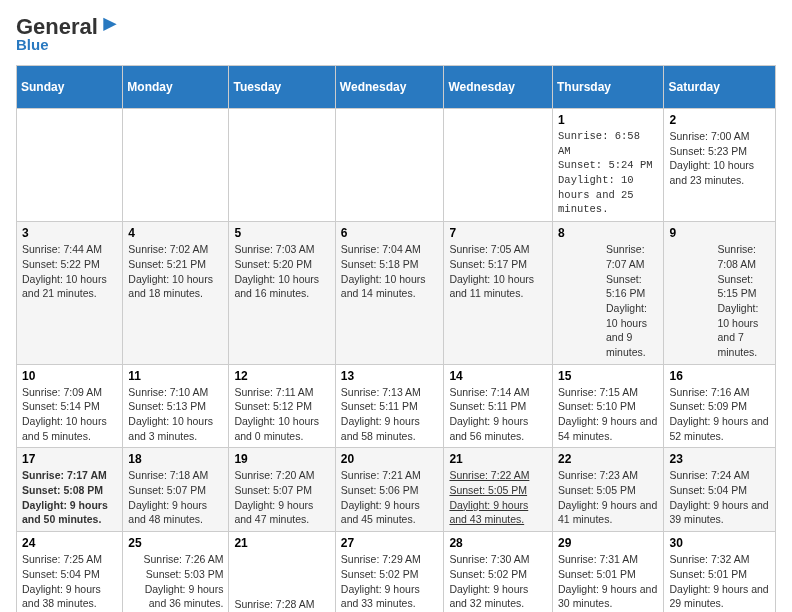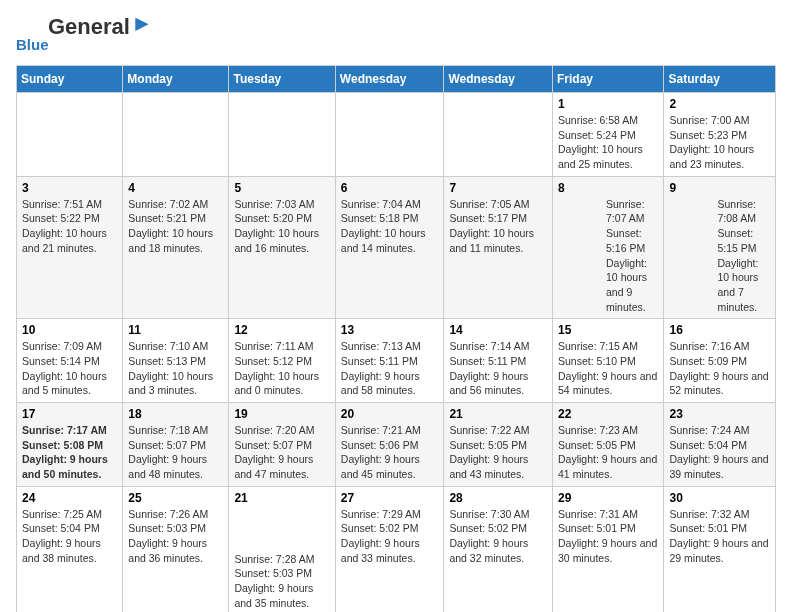--- a/index.html
+++ b/index.html
@@ -35,21 +35,21 @@
       margin-top: 2px;
     }
     .calendar {
       width: 100%;
       border-collapse: collapse;
       font-size: 11px;
     }
     .calendar thead tr th {
       background-color: #2979c0;
       color: #fff;
-      padding: 6px 4px;
+      padding: 14px 4px;
       text-align: left;
       font-size: 12px;
       font-weight: bold;
       border: 1px solid #ccc;
     }
     .calendar tbody tr td {
       border: 1px solid #ccc;
       padding: 4px 5px;
       vertical-align: top;
       width: 113px;
@@ -72,21 +72,21 @@
     }
     .empty-cell {
       background: #fff !important;
     }
   </style>
 </head>
 <body>
 
 <div class="header">
   <div class="logo">
-  <div style="display:flex; line-height:1;margin-left:32px;">
+  <div style="display:flex; line-height:1;">
     <span style="color:#333; font-size:22px; font-weight:bold;">General</span>
     <svg width="20" height="20" viewBox="0 0 24 24" style="margin:0 2px 0 2px;">
       <polygon points="4,2 20,10 4,18" fill="#2979c0"></polygon>
     </svg>
   </div>
   <div style="color:#2979c0; font-size:15px; font-weight:bold; margin-top:-2px;">Blue</div>
 </div>
   <div class="title-section">
     <div class="month-title"></div>
     <div class="location"></div>
@@ -94,48 +94,48 @@
 </div>
 
 <table class="calendar">
   <thead>
     <tr>
     <th>Sunday</th>
         <th>Monday</th>
         <th>Tuesday</th>
         <th>Wednesday</th>
         <th>Wednesday</th>
-        <th>Friday</th>
+        <th>Thursday</th>
         <th>Saturday</th>
       </tr>
   </thead>
   <tbody id="calendar-body">
   <tr>
         <td class="empty-cell"></td>
         <td class="empty-cell"></td>
         <td class="empty-cell"></td>
         <td class="empty-cell"></td>
         <td class="empty-cell"></td>
         <td>
           <span class="day-number">1</span>
-          <div class="day-info" style="white-space: pre-line;">Sunrise: 6:58 AM
+          <div class="day-info" style="white-space: pre-line; font-family: Liberation Mono, monospace;">Sunrise: 6:58 AM
 Sunset: 5:24 PM
 Daylight: 10 hours and 25 minutes.</div>
         </td>
         <td>
           <span class="day-number">2</span>
           <div class="day-info" style="white-space: pre-line;">Sunrise: 7:00 AM
 Sunset: 5:23 PM
 Daylight: 10 hours and 23 minutes.</div>
         </td>
       </tr>
       <tr>
         <td>
           <span class="day-number">3</span>
-          <div class="day-info" style="white-space: pre-line;">Sunrise: 7:51 AM
+          <div class="day-info" style="white-space: pre-line;">Sunrise: 7:44 AM
 Sunset: 5:22 PM
 Daylight: 10 hours and 21 minutes.</div>
         </td>
         <td>
           <span class="day-number">4</span>
           <div class="day-info" style="white-space: pre-line;">Sunrise: 7:02 AM
 Sunset: 5:21 PM
 Daylight: 10 hours and 18 minutes.</div>
         </td>
         <td>
@@ -233,21 +233,21 @@
 Daylight: 9 hours and 47 minutes.</div>
         </td>
         <td>
           <span class="day-number">20</span>
           <div class="day-info" style="white-space: pre-line;">Sunrise: 7:21 AM
 Sunset: 5:06 PM
 Daylight: 9 hours and 45 minutes.</div>
         </td>
         <td>
           <span class="day-number">21</span>
-          <div class="day-info" style="white-space: pre-line;">Sunrise: 7:22 AM
+          <div class="day-info" style="white-space: pre-line; text-decoration: underline;">Sunrise: 7:22 AM
 Sunset: 5:05 PM
 Daylight: 9 hours and 43 minutes.</div>
         </td>
         <td>
           <span class="day-number">22</span>
           <div class="day-info" style="white-space: pre-line;">Sunrise: 7:23 AM
 Sunset: 5:05 PM
 Daylight: 9 hours and 41 minutes.</div>
         </td>
         <td>
@@ -259,21 +259,21 @@
       </tr>
       <tr>
         <td>
           <span class="day-number">24</span>
           <div class="day-info" style="white-space: pre-line;">Sunrise: 7:25 AM
 Sunset: 5:04 PM
 Daylight: 9 hours and 38 minutes.</div>
         </td>
         <td>
           <span class="day-number">25</span>
-          <div class="day-info" style="white-space: pre-line;">Sunrise: 7:26 AM
+          <div class="day-info" style="white-space: pre-line; text-align: right;">Sunrise: 7:26 AM
 Sunset: 5:03 PM
 Daylight: 9 hours and 36 minutes.</div>
         </td>
         <td>
           <span class="day-number">21</span>
           <div class="day-info" style="white-space: pre-line; margin-top: 47px;">Sunrise: 7:28 AM
 Sunset: 5:03 PM
 Daylight: 9 hours and 35 minutes.</div>
         </td>
         <td>

